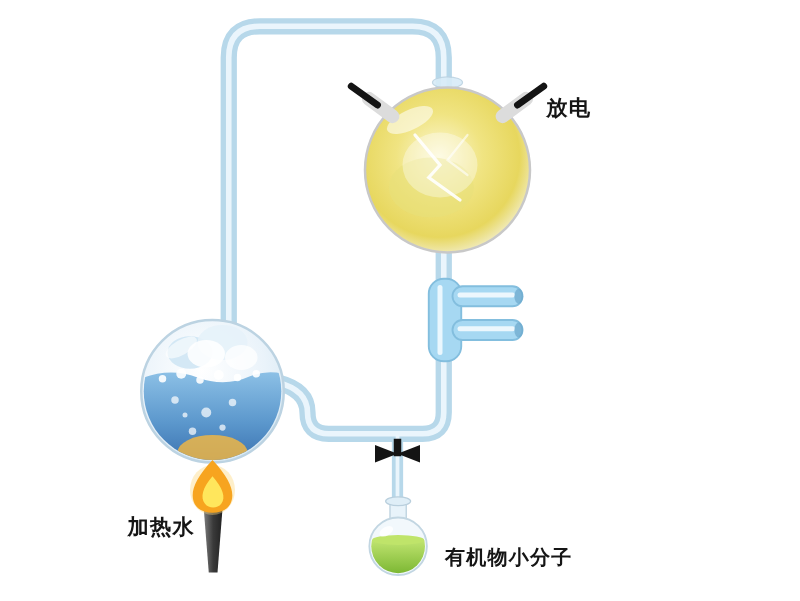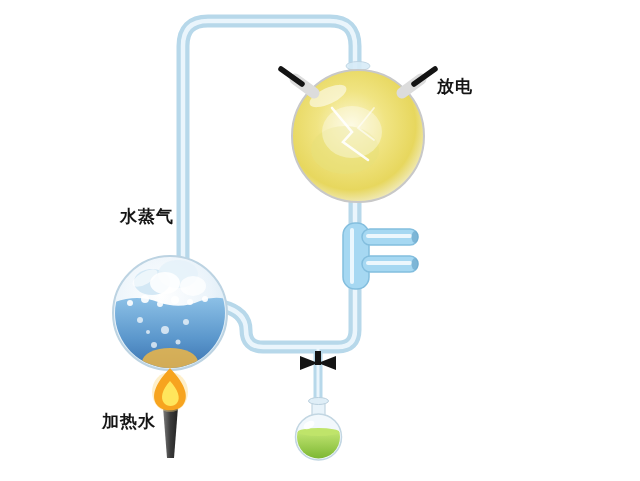--- a/index.html
+++ b/index.html
@@ -152,16 +152,16 @@
       <circle cx="318.5" cy="437" r="23" fill="#f2f8fc" stroke="#c2d6e2" stroke-width="1.5"></circle>
       <g clip-path="url(#bulbClip)">
         <rect x="295" y="432" width="48" height="30" fill="url(#greenGrad)"></rect>
         <ellipse cx="318.5" cy="432" rx="21" ry="4" fill="#bfe46a"></ellipse>
       </g>
       <ellipse cx="309" cy="425" rx="6" ry="3.5" fill="#ffffff" opacity="0.8" transform="rotate(-30 309 425)"></ellipse>
     </g>
   </svg>
 
   <div class="lbl lbl-discharge">放电</div>
-  <div class="lbl lbl-steam">水蒸气</div>
   <div class="lbl lbl-heat">加热水</div>
+  <div class="lbl lbl-organic">有机物小分子</div>
 
 </div>
 
 </body></html>

